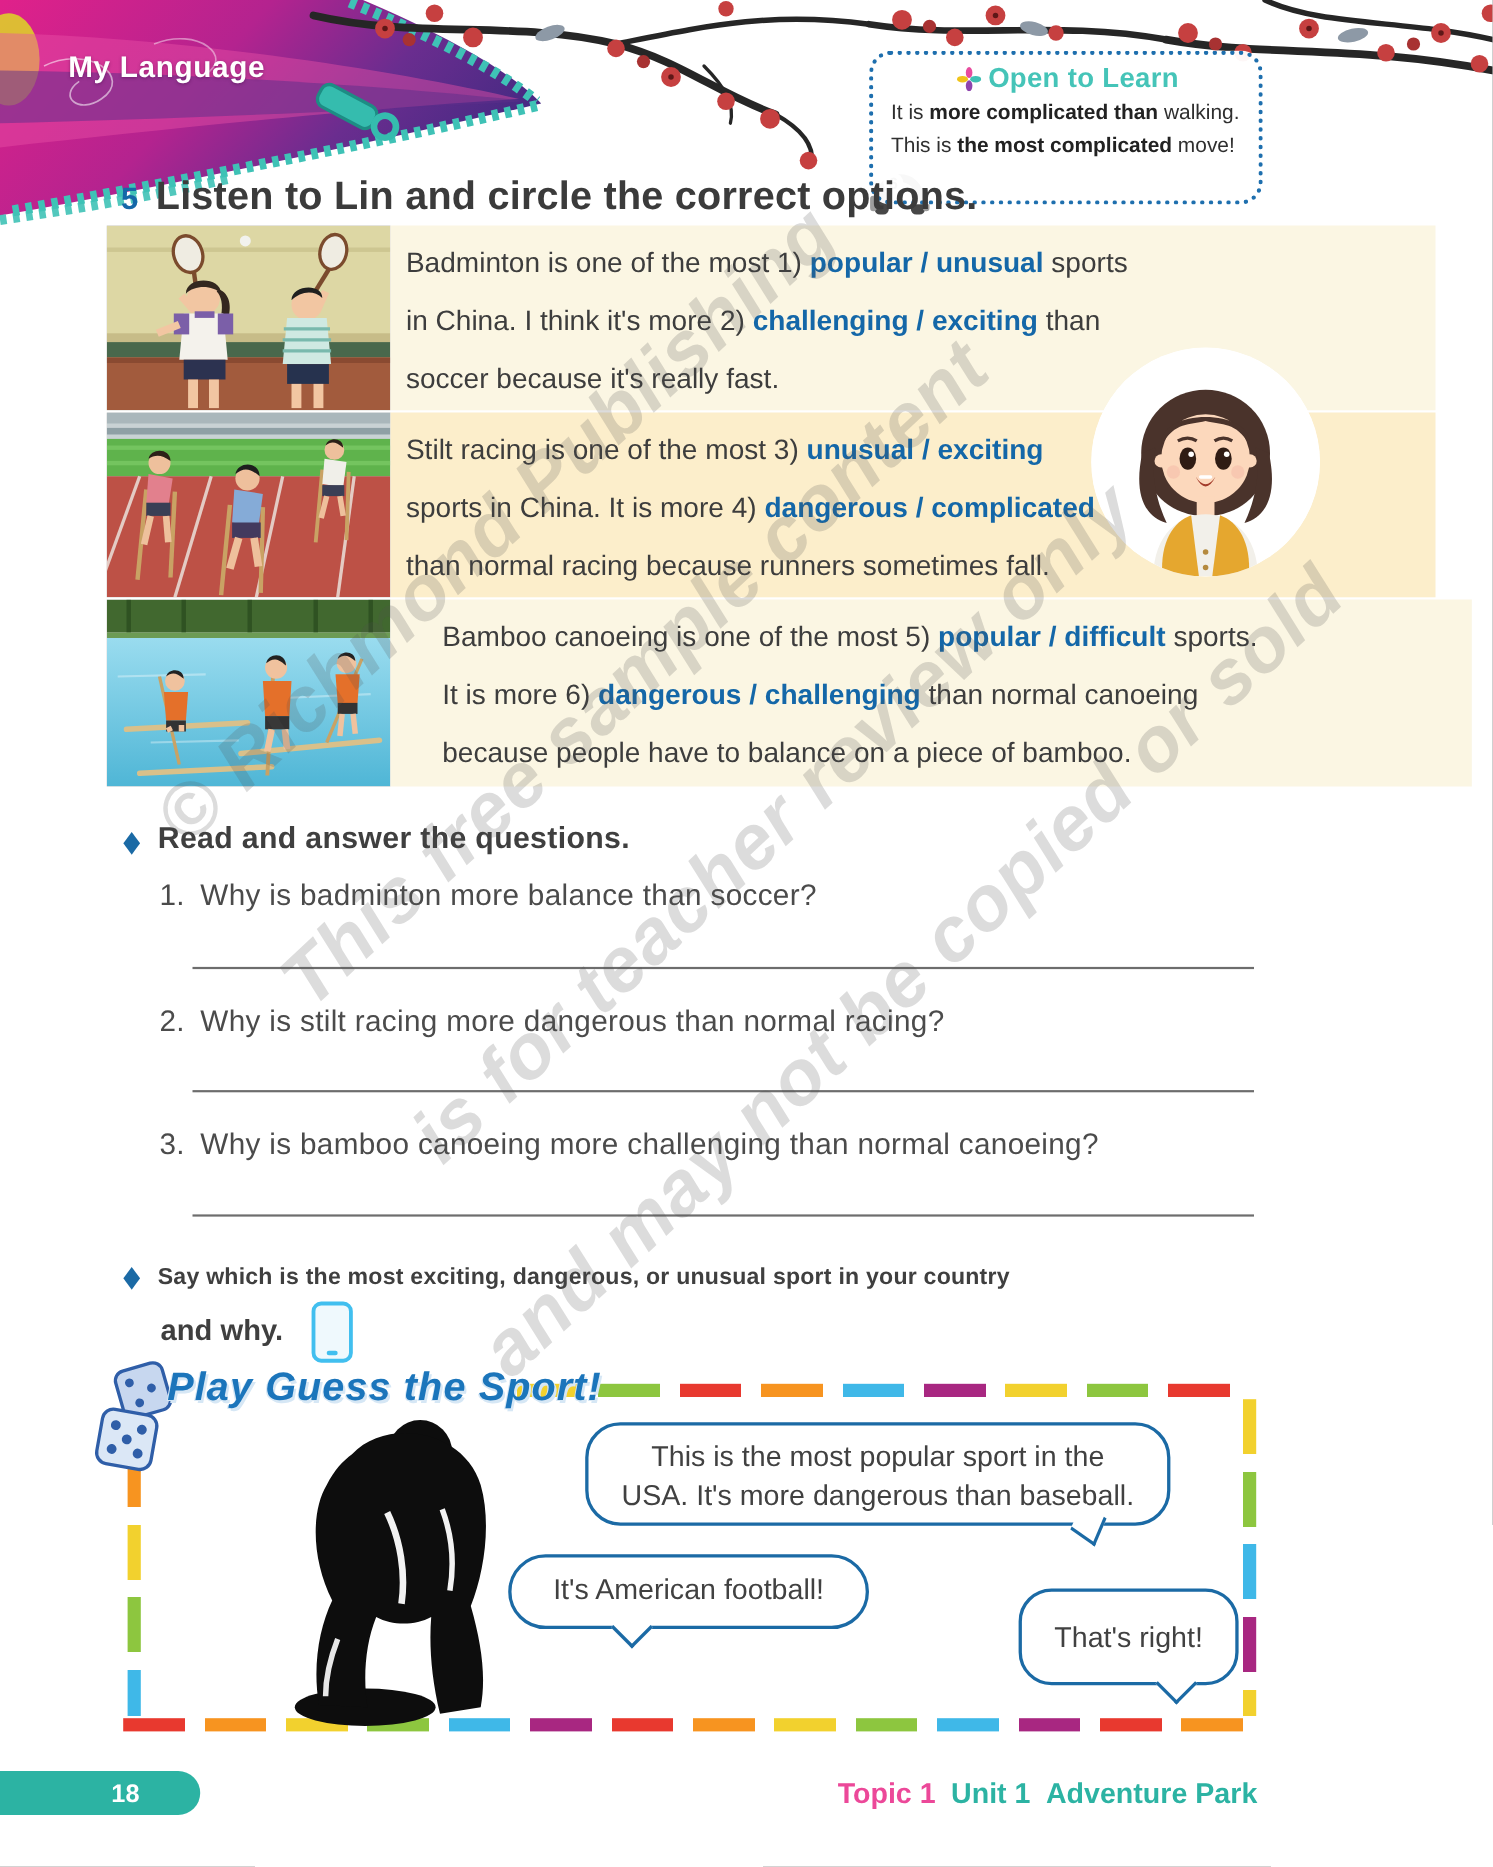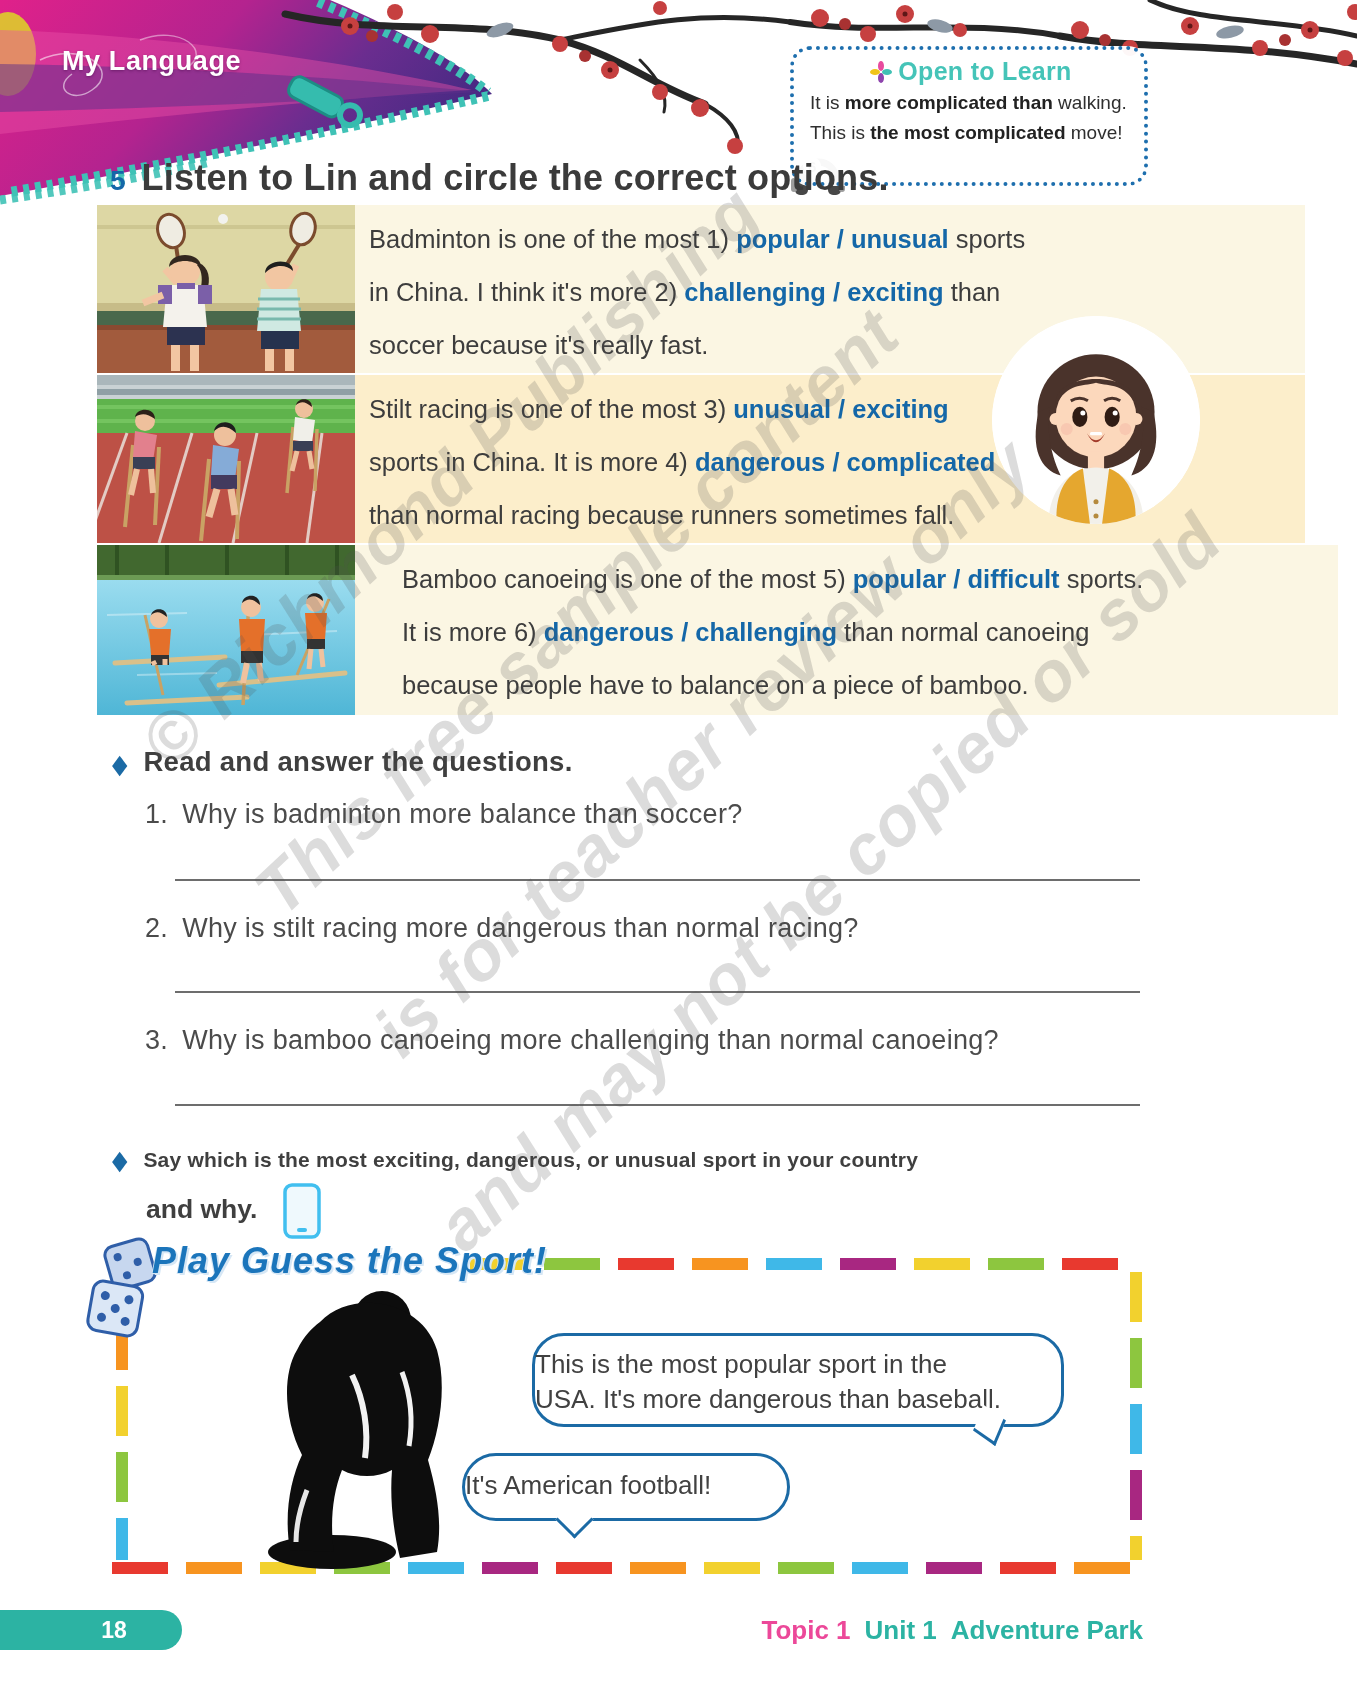--- a/index.html
+++ b/index.html
@@ -60,21 +60,21 @@
   .dash-top{left:470px;top:1258px;width:666px;height:12px;
     background:repeating-linear-gradient(90deg,#f2d12e 0 56px,transparent 56px 74px,#8dc63f 74px 130px,transparent 130px 148px,#e8392f 148px 204px,transparent 204px 222px,#f79420 222px 278px,transparent 278px 296px,#3fb8e8 296px 352px,transparent 352px 370px,#a82781 370px 426px,transparent 426px 444px);}
   .dash-bottom{left:112px;top:1562px;width:1030px;height:12px;
     background:repeating-linear-gradient(90deg,#e8392f 0 56px,transparent 56px 74px,#f79420 74px 130px,transparent 130px 148px,#f2d12e 148px 204px,transparent 204px 222px,#8dc63f 222px 278px,transparent 278px 296px,#3fb8e8 296px 352px,transparent 352px 370px,#a82781 370px 426px,transparent 426px 444px);}
   .dash-left{left:116px;top:1320px;width:12px;height:240px;
     background:repeating-linear-gradient(180deg,#f79420 0 50px,transparent 50px 66px,#f2d12e 66px 116px,transparent 116px 132px,#8dc63f 132px 182px,transparent 182px 198px,#3fb8e8 198px 248px,transparent 248px 264px);}
   .dash-right{left:1130px;top:1272px;width:12px;height:288px;
     background:repeating-linear-gradient(180deg,#f2d12e 0 50px,transparent 50px 66px,#8dc63f 66px 116px,transparent 116px 132px,#3fb8e8 132px 182px,transparent 182px 198px,#a82781 198px 248px,transparent 248px 264px);}
   .silhouette{left:232px;top:1280px;width:235px;height:292px;z-index:3;}
   .bubble{position:absolute;background:#fff;border:3.5px solid #1b6aa5;color:#414141;
-          text-align:left;z-index:6;box-sizing:border-box;margin-top:40px;}
+          text-align:center;z-index:6;box-sizing:border-box;}
   .tail{position:absolute;width:24px;height:24px;background:#fff;
         border-right:3.5px solid #1b6aa5;border-bottom:3.5px solid #1b6aa5;
         transform:rotate(45deg);bottom:-15px;}
   .b1{left:532px;top:1293px;width:532px;height:94px;border-radius:32px;
       font-size:26px;line-height:35px;padding-top:11px;}
   .b1 .tail{right:58px;transform:rotate(35deg) skewX(12deg);}
   .b2{left:462px;top:1413px;width:328px;height:68px;border-radius:34px;
       font-size:26px;padding-top:14px;}
   .b2 .tail{left:96px;}
   .b3{left:926px;top:1444px;width:200px;height:88px;border-radius:30px;
@@ -464,20 +464,24 @@
   </svg>
 
   <div class="bubble b1">
     <div><span>This is the most popular sport in the</span><br><span>USA. It's more dangerous than baseball.</span></div>
     <div class="tail"></div>
   </div>
   <div class="bubble b2">
     <div>It's American football!</div>
     <div class="tail"></div>
   </div>
+  <div class="bubble b3">
+    <div>That's right!</div>
+    <div class="tail"></div>
+  </div>
 
   <div class="abs pg-pill">
     <span>18</span>
   </div>
   <div class="abs footer-right">
     <span class="f-topic">Topic 1</span>
     <span class="f-unit">Unit 1</span>
     <span class="f-title">Adventure Park</span>
   </div>
 

